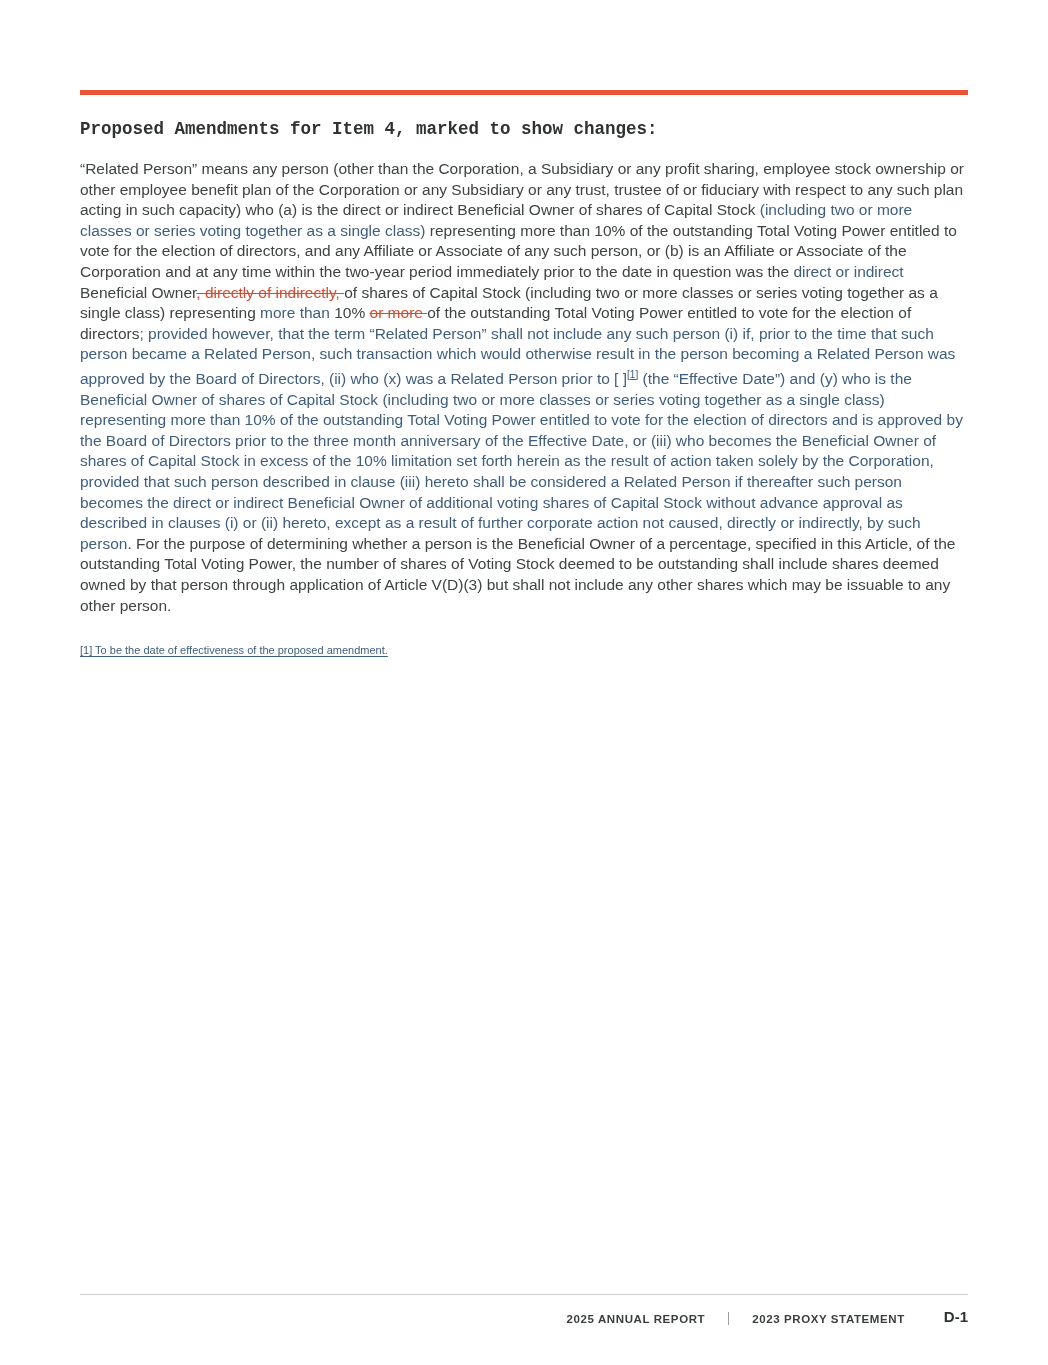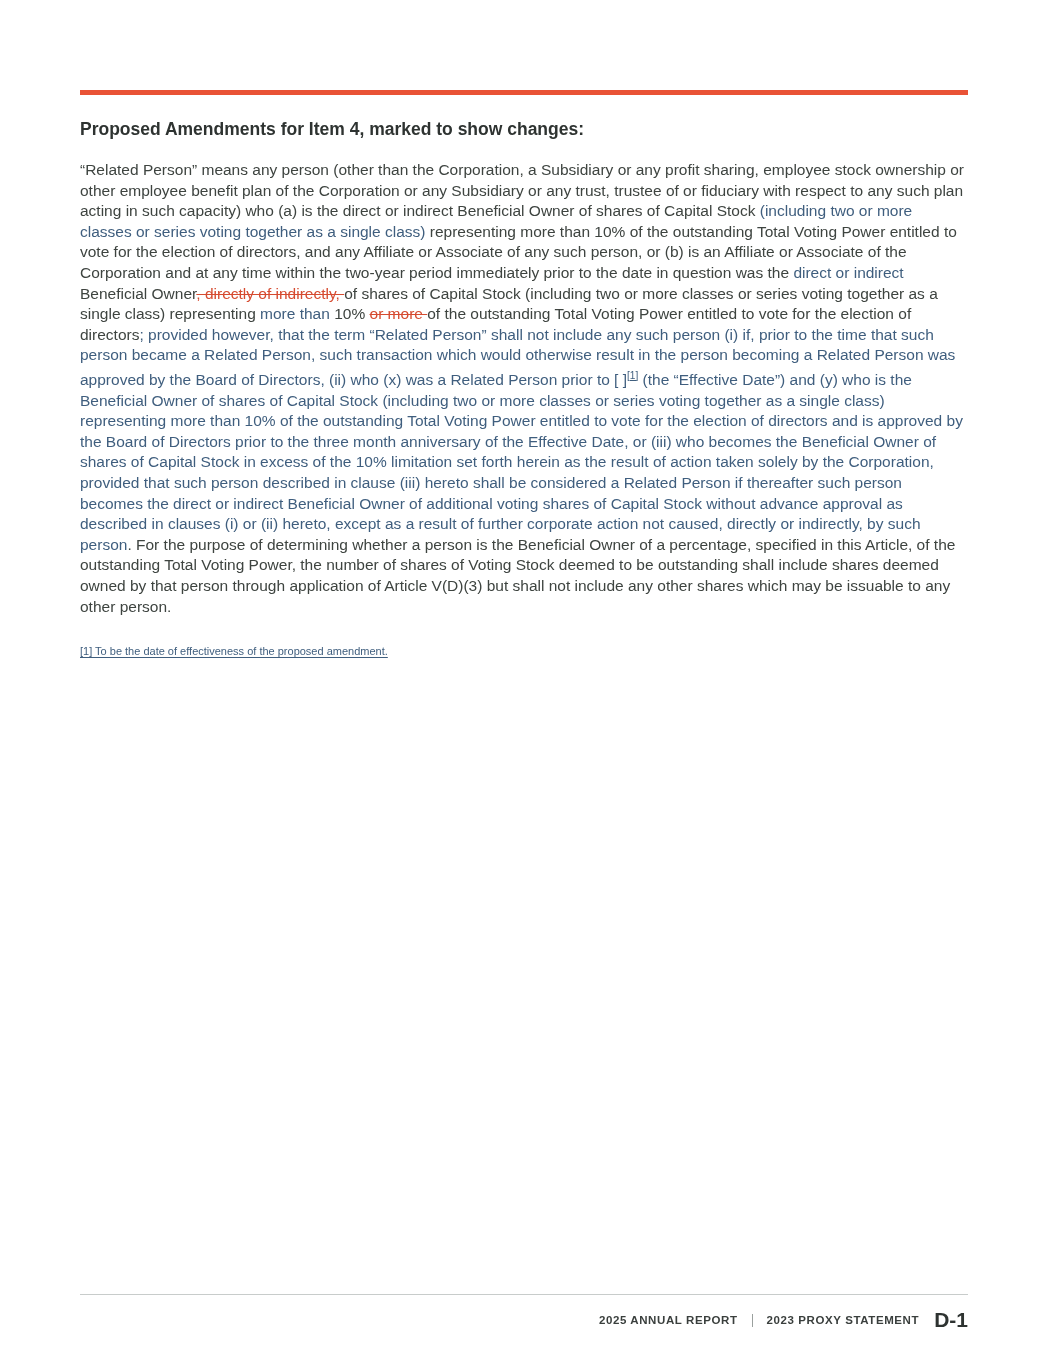--- a/index.html
+++ b/index.html
@@ -31,20 +31,21 @@
     font-size: 30px;
     line-height: 1.4;
     font-weight: bold;
     color: var(--accent);
   }
   h3.subheading {
     margin: 24px 0 0 0;
     font-size: 17.5px;
     font-weight: bold;
     color: var(--heading_text);
+    font-family: Liberation Mono, monospace;
   }
   .para {
     display: flex;
     margin-top: 20px;
     font-size: 15.5px;
     line-height: 20.6px;
     color: var(--body);
   }
   .para-num {
     width: 47px;
@@ -81,36 +82,36 @@
     right: 80px;
     top: 1294px;
   }
   .footer-rule {
     height: 1px;
     background: var(--rule_light);
   }
   .footer-row {
     display: flex;
     justify-content: flex-end;
-    align-items: center;
-    gap: 14px;
+    align-items: flex-end;
+    gap: 23px;
     margin-top: 13px;
     font-size: 11.5px;
     font-weight: bold;
     letter-spacing: 0.6px;
     color: var(--footer_text);
   }
   .sep {
     width: 1px;
     height: 13px;
     background: #9aa09e;
   }
   .pageno {
-    margin-left: 1px;
-    font-size: 21px;
+    margin-left: 16px;
+    font-size: 15px;
     letter-spacing: 0;
     color: var(--heading_text);
   }
 </style>
 </head>
 <body>
 
 <div class="page">
 
   <div class="top-rule"></div>

